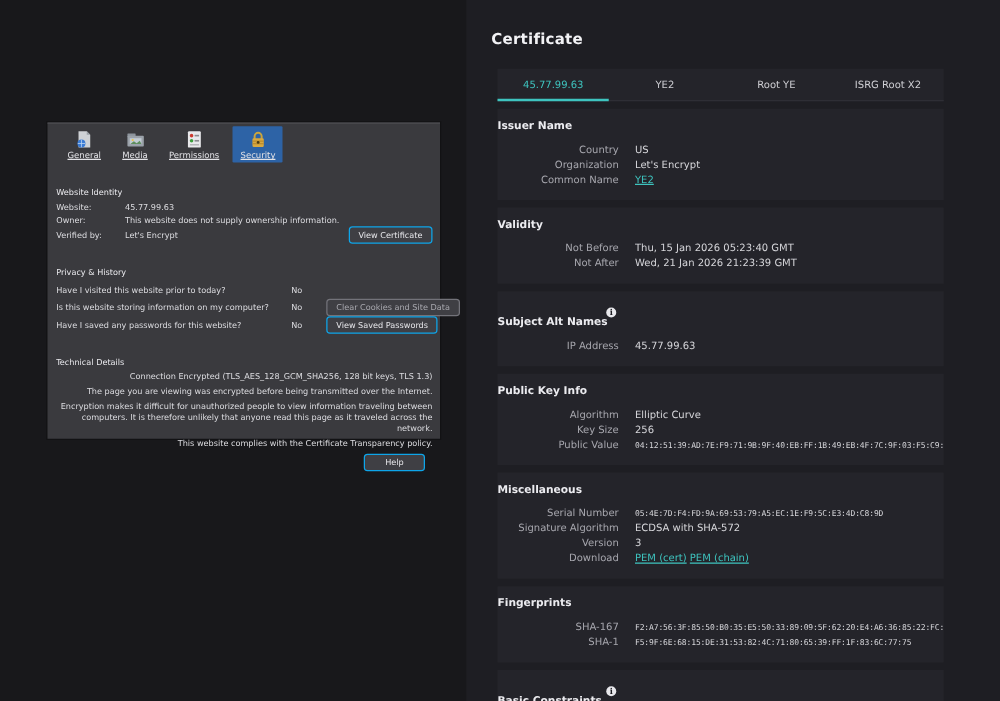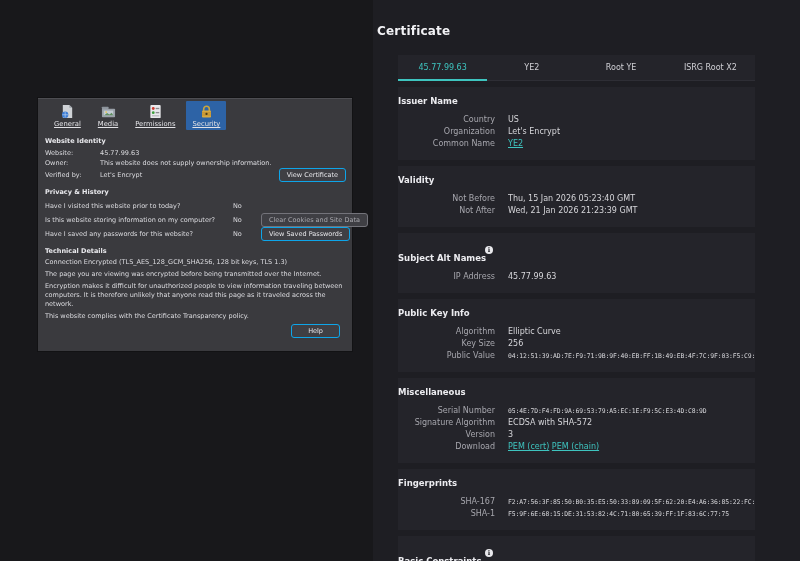--- a/index.html
+++ b/index.html
@@ -5,21 +5,21 @@
   html,body{margin:0;padding:0;}
   body{
     width:800px;height:561px;position:relative;overflow:hidden;
     background:#18181b;
     font-family:"DejaVu Sans","Liberation Sans",sans-serif;
     -webkit-font-smoothing:antialiased;
   }
 
   
   .cert-panel{position:absolute;left:373px;top:0;width:427px;height:561px;background:#1e1e23;}
-  .panel-title{position:absolute;left:4px;top:24px;font-size:12px;font-weight:bold;color:#f2f2f5;letter-spacing:.2px;}
+  .panel-title{position:absolute;left:20px;top:24px;font-size:12px;font-weight:bold;color:#f2f2f5;letter-spacing:.2px;}
   .cards{position:absolute;left:25px;top:55px;width:357px;}
   .tabrow{display:flex;background:#24242a;height:25px;margin-bottom:6px;border-bottom:1px solid #2e2e35;}
   .ctab{flex:1;display:flex;align-items:center;justify-content:center;font-size:8px;color:#cfcfd4;
         border-bottom:2px solid transparent;margin-bottom:-1px;cursor:pointer;white-space:nowrap;}
   .ctab.selected{color:#3ec4bf;border-bottom-color:#3ec4bf;}
   .card{background:#24242a;margin-bottom:6px;padding:8px 0 10px;}
   .crow{display:grid;grid-template-columns:97px 1fr;column-gap:13px;line-height:12px;}
   .clabel{text-align:right;font-size:8px;color:#a6a6ad;}
   .cvalue{font-size:8px;color:#d6d6da;white-space:nowrap;overflow:hidden;}
   .chead{text-align:left;font-size:8.5px;font-weight:bold;color:#ececf0;line-height:13px;padding-bottom:6px;}
@@ -32,29 +32,29 @@
 
   
   .ffdialog{position:absolute;left:38px;top:98px;width:314px;height:253px;background:#3a3a3e;
             border-top:1px solid #4d4d52;box-shadow:0 0 0 1px #121214;box-sizing:border-box;}
   .tabstrip{display:flex;gap:5px;padding:2px 8px 0 10px;}
   .fftab{display:flex;flex-direction:column;align-items:center;padding:3px 6px 2px;cursor:pointer;border-radius:1px;}
   .fftab.selected{background:#2d63a6;}
   .fftab svg{width:15px;height:15px;display:block;}
   .tlabel{font-size:6.8px;color:#e2e2e6;text-decoration:underline;margin-top:1px;white-space:nowrap;}
   .ffcontent{padding:7px 6px 0 7px;font-size:6.5px;color:#dcdce0;}
-  .ffhead{font-weight:bold;font-size:6.5px;color:#e9e9ed;margin:0 0 3px;}
+  .ffhead{font-weight:normal;font-size:6.5px;color:#e9e9ed;margin:13px 0 3px;}
   .idrow{display:grid;grid-template-columns:55px 1fr;line-height:10px;}
   .vrow{display:grid;grid-template-columns:55px 1fr auto;align-items:center;min-height:14px;}
   .ffbtn{display:inline-block;font-size:6.5px;color:#e6e6ea;background:#3f3f44;border:1px solid #0ea5e9;
          border-radius:3px;padding:2px 7px;line-height:8px;white-space:nowrap;cursor:pointer;}
   .ffbtn.dim{border-color:#73737a;color:#a8a8ae;}
   .prow{display:grid;grid-template-columns:188px 28px 1fr;align-items:center;min-height:14px;}
   .prow .ffbtn{justify-self:end;}
-  .tdline{margin:0 0 3px;line-height:9px;}
+  .tdline{margin:0 0 3px;line-height:9px;text-align:right;}
   .sectgap{height:6px;}
   .helprow{text-align:right;margin:3px 6px 0 0;}
 </style>
 </head>
 <body>
 
 <div class="ffdialog">
   <div class="tabstrip">
     <div class="fftab">
       <svg viewBox="0 0 16 16">

